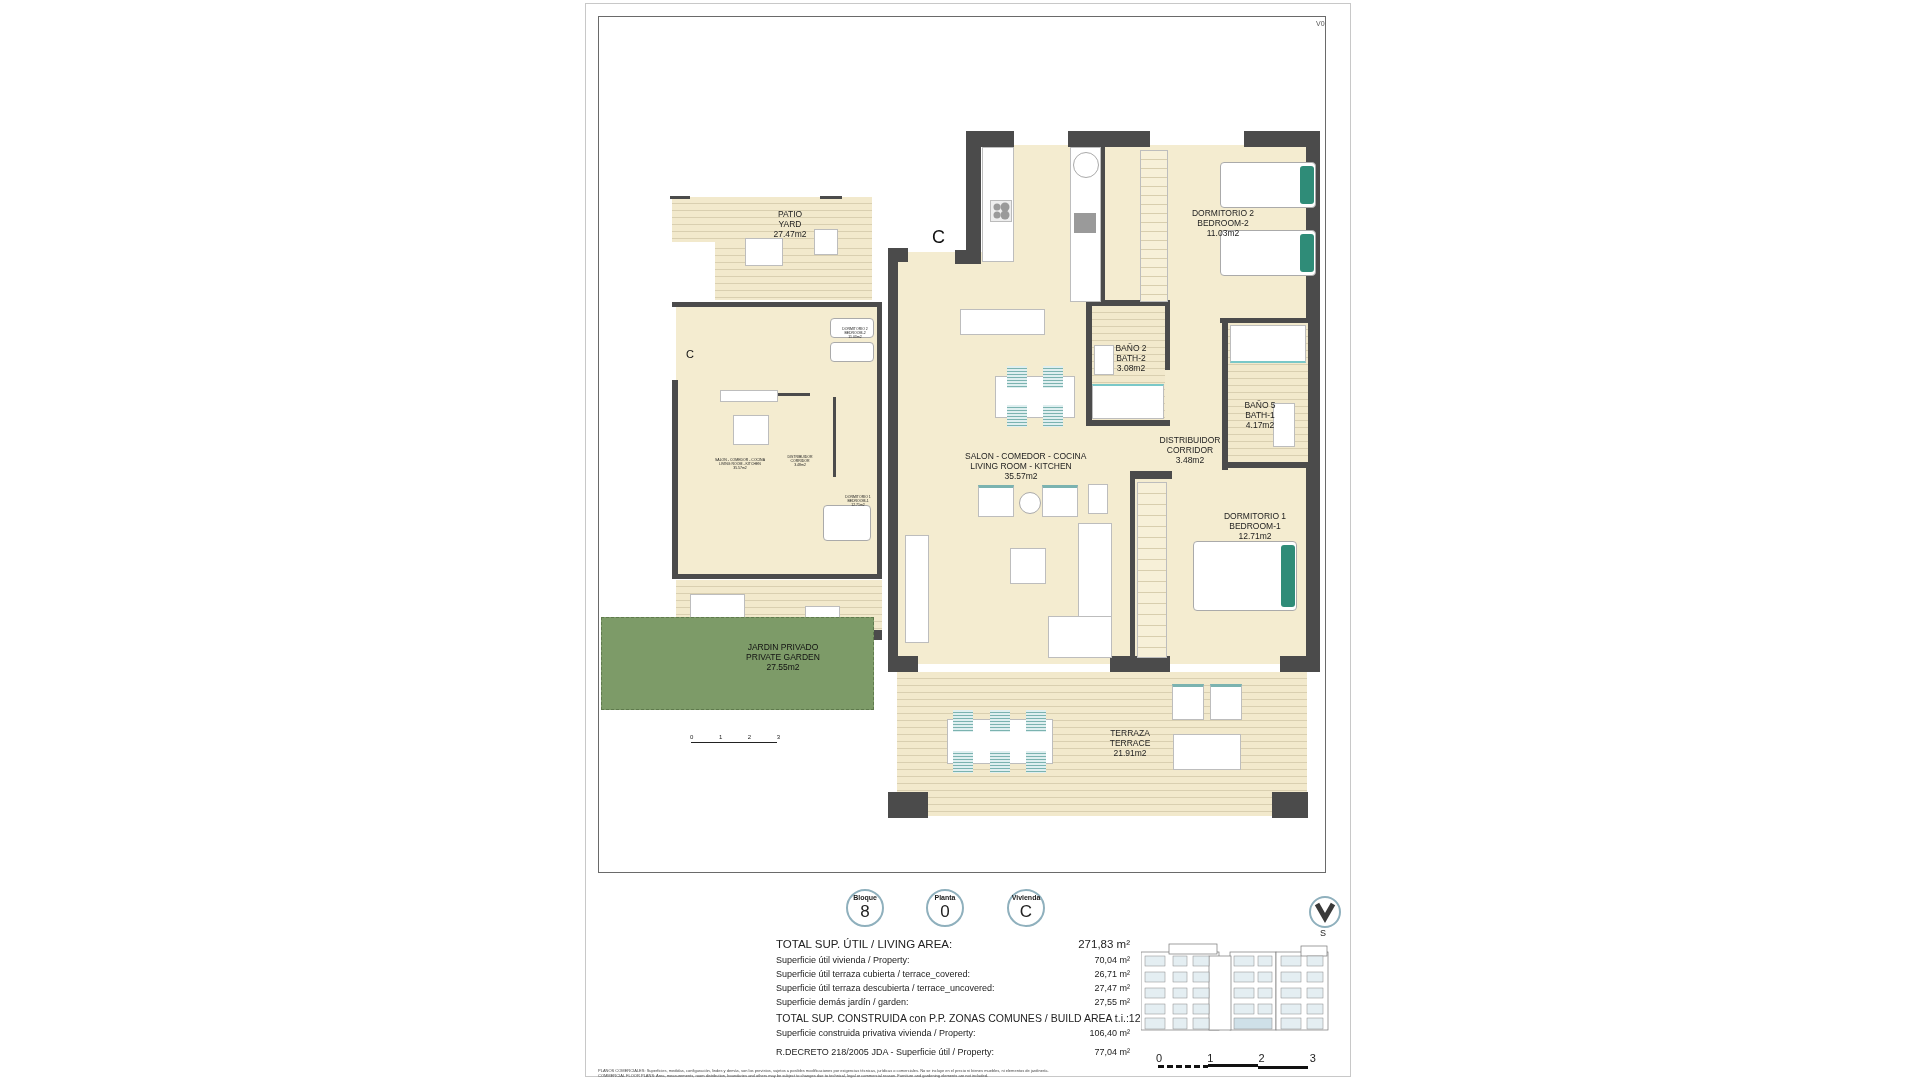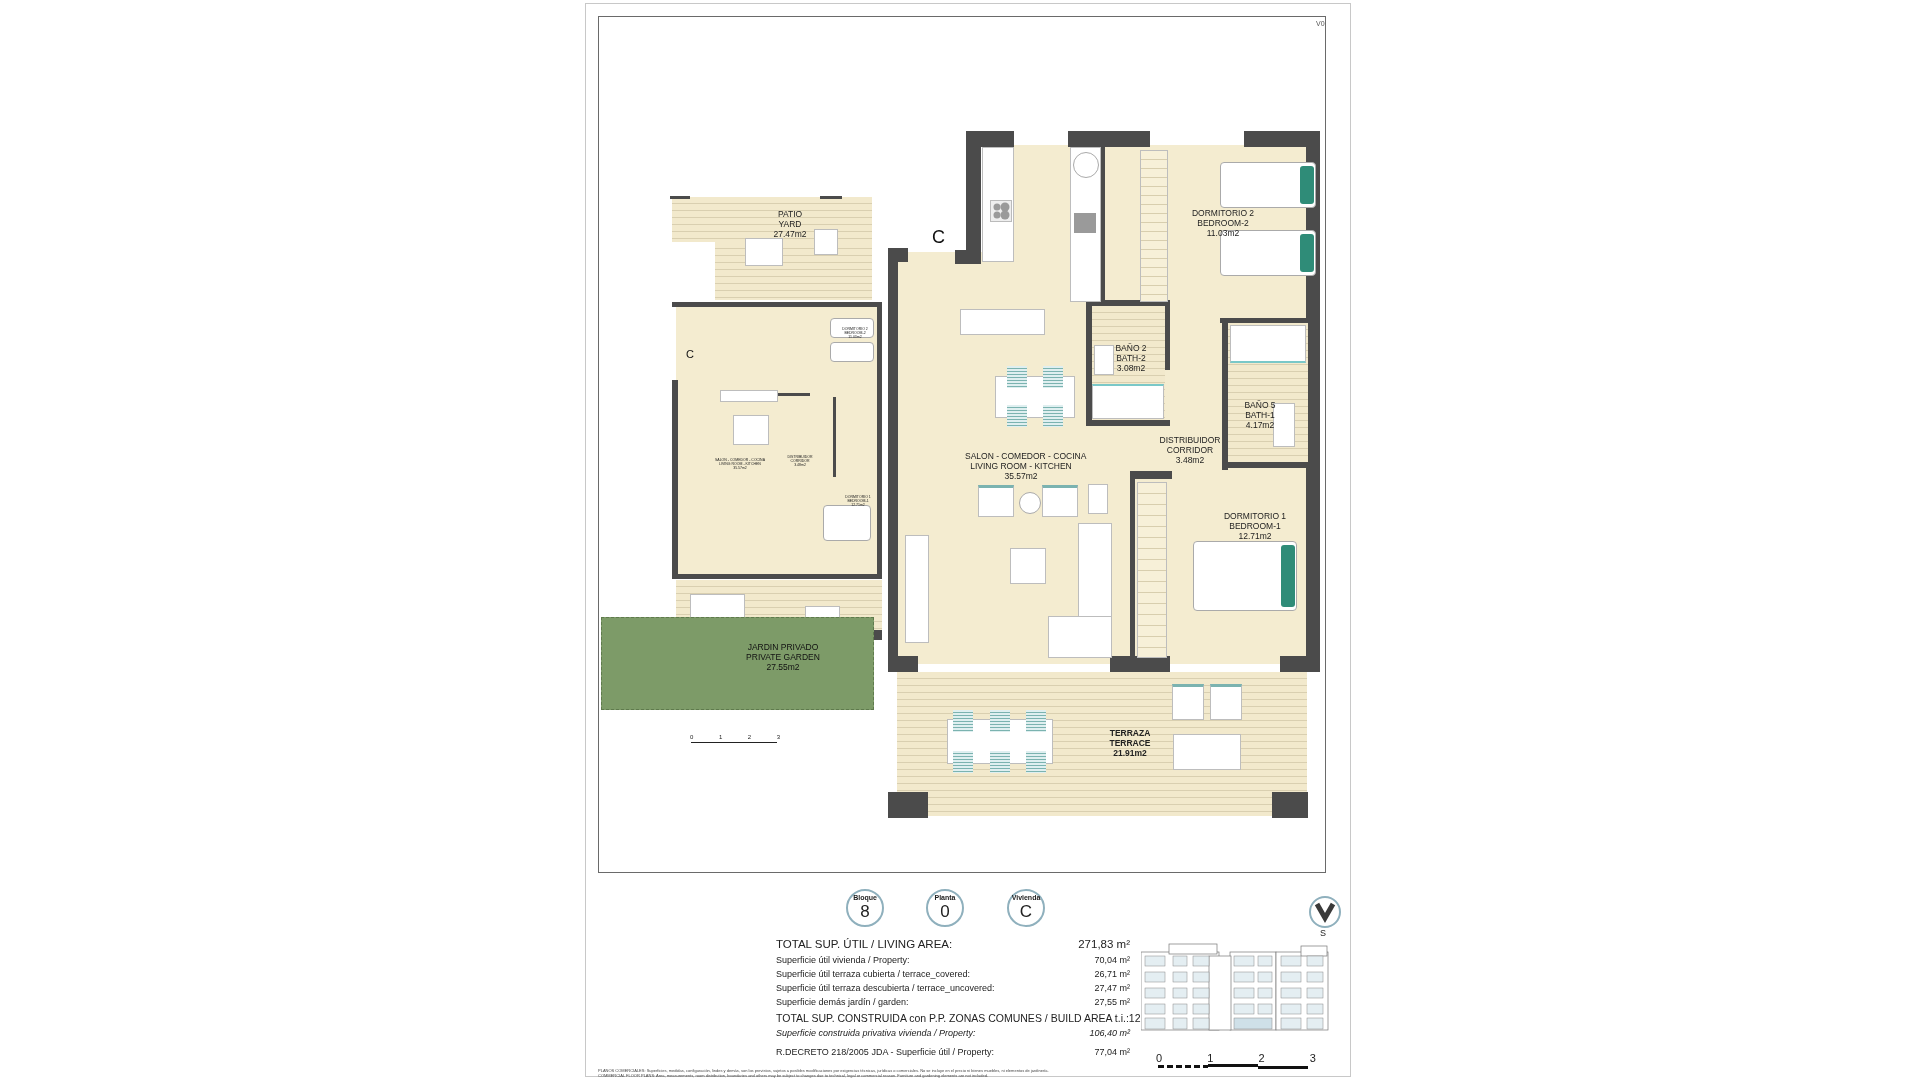--- a/index.html
+++ b/index.html
@@ -224,21 +224,21 @@
   <div class="abs white" style="left:947px;top:719px;width:106px;height:45px;"></div>
   <div class="abs chair" style="left:953px;top:710px;width:20px;height:22px;"></div>
   <div class="abs chair" style="left:990px;top:710px;width:20px;height:22px;"></div>
   <div class="abs chair" style="left:1026px;top:710px;width:20px;height:22px;"></div>
   <div class="abs chair" style="left:953px;top:751px;width:20px;height:22px;"></div>
   <div class="abs chair" style="left:990px;top:751px;width:20px;height:22px;"></div>
   <div class="abs chair" style="left:1026px;top:751px;width:20px;height:22px;"></div>
   <div class="abs white" style="left:1172px;top:684px;width:32px;height:36px;border-top:3px solid #7bb3b0;"></div>
   <div class="abs white" style="left:1210px;top:684px;width:32px;height:36px;border-top:3px solid #7bb3b0;"></div>
   <div class="abs white" style="left:1173px;top:734px;width:68px;height:36px;"></div>
-  <div class="abs lbl" style="left:1100px;top:728px;width:60px;font-weight:bold;">
+  <div class="abs lbl" style="left:1100px;top:728px;width:60px;">
     <div>TERRAZA</div>
       <div>TERRACE</div>
       <div>21.91m2</div>
   </div>
 </div>
 
 <div>
   <div class="abs circle" style="left:846px;top:889px;">
     <div class="cap">Bloque</div>
       <div class="val">8</div>
@@ -271,21 +271,21 @@
       <span>27,47 m²</span>
   </div>
   <div class="abs row" style="top:997px;">
     <span>Superficie demás jardín / garden:</span>
       <span>27,55 m²</span>
   </div>
   <div class="abs row" style="top:1012px;font-size:10.5px;justify-content:space-between;">
     <span>TOTAL SUP. CONSTRUIDA con P.P. ZONAS COMUNES / BUILD AREA t.i.:</span>
       <span>121,65 m²</span>
   </div>
-  <div class="abs row" style="top:1028px;font-style:italic;">
+  <div class="abs row" style="top:1028px;">
     <span>Superficie construida privativa vivienda / Property:</span>
       <span>106,40 m²</span>
   </div>
   <div class="abs row" style="top:1047px;">
     <span>R.DECRETO 218/2005 JDA  -  Superficie útil / Property:</span>
       <span>77,04 m²</span>
   </div>
 </div>
 
 <div class="abs disc">

